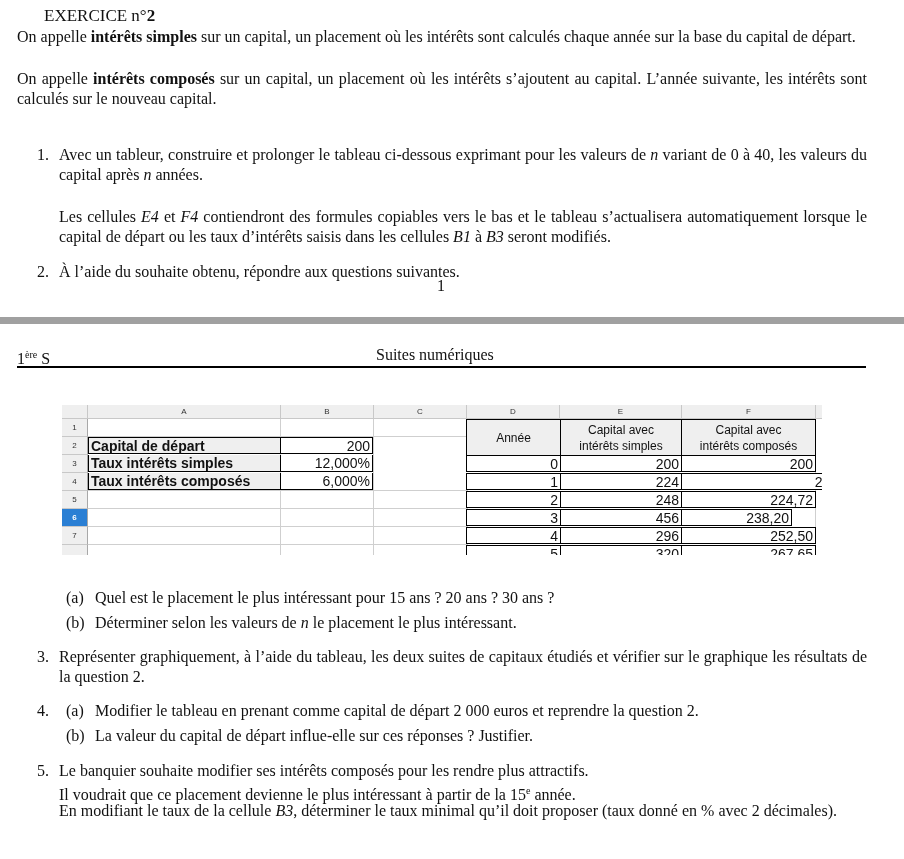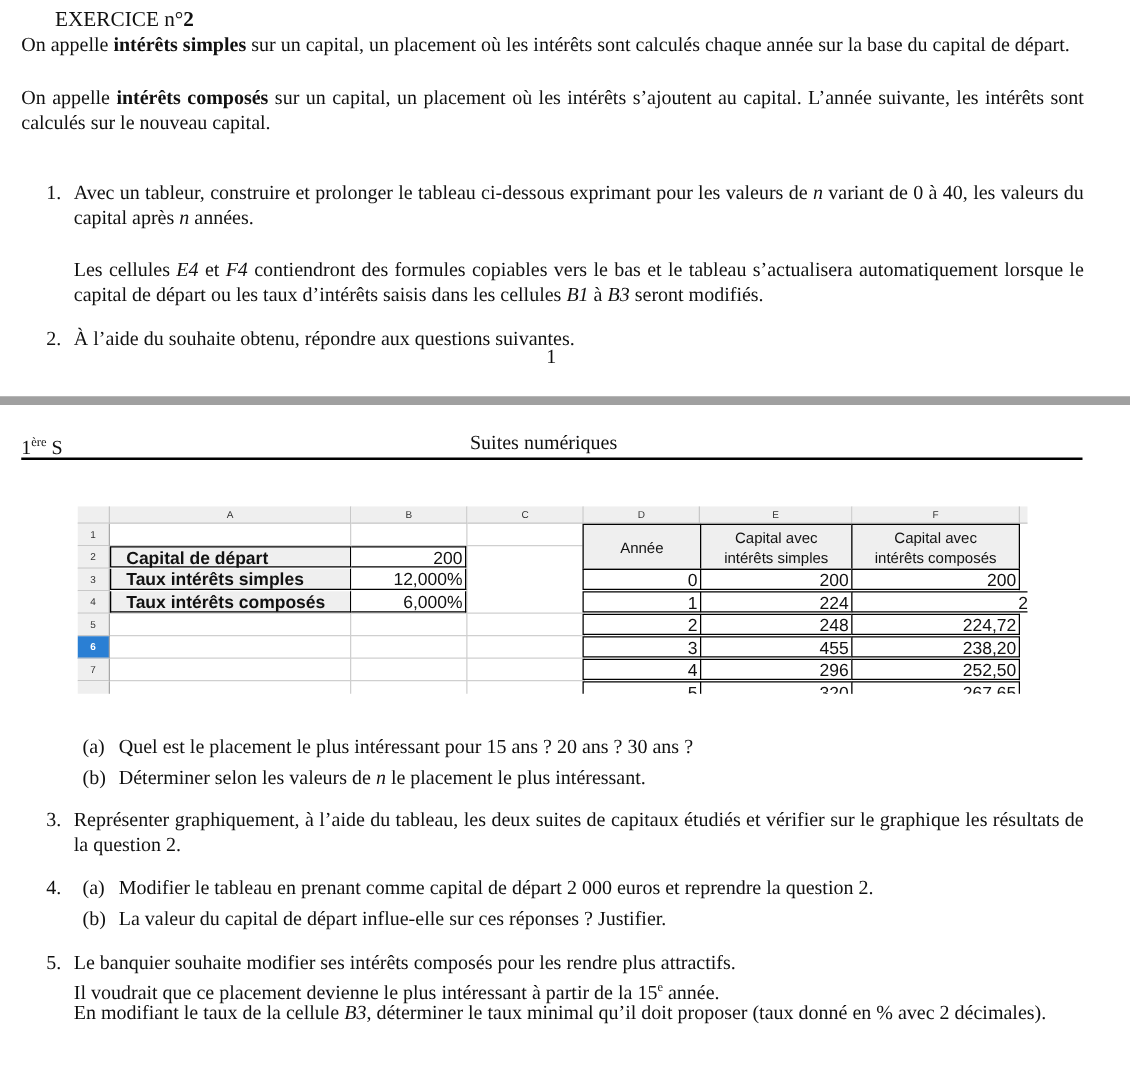--- a/index.html
+++ b/index.html
@@ -25,21 +25,21 @@
   #sheet { position:absolute; left:62px; top:405px; width:760px; height:150px; overflow:hidden;
            font-family:"Liberation Sans","DejaVu Sans",sans-serif; background:#fff; }
   .colhdr { position:absolute; top:0; height:13px; background:#efefef; border-right:1px solid #c8c8c8;
             border-bottom:1px solid #c8c8c8; font-size:8px; color:#333; text-align:center; line-height:13px; }
   .rowhdr { position:absolute; left:0; width:25px; height:17px; background:#efefef; border-bottom:1px solid #c8c8c8;
             border-right:1px solid #a8a8a8; font-size:8px; color:#333; text-align:center; line-height:17px; }
   .rowhdr.sel { background:#2a7fd4; color:#fff; font-weight:bold; }
   .gridline-h { position:absolute; height:1px; background:#cfcfcf; }
   .gridline-v { position:absolute; width:1px; background:#cfcfcf; }
   .cell { position:absolute; font-size:14px; height:17px; line-height:17px; white-space:nowrap; box-sizing:border-box; }
-  .lbl { font-weight:bold; background:#efefef; border:1px solid #000; padding-left:12px; }
+  .lbl { font-weight:bold; background:#efefef; border:1px solid #000; padding-left:2px; }
   .val { text-align:right; border:1px solid #000; border-left:none; padding-right:2px; background:#fff; }
   .thead { background:#efefef; text-align:center; line-height:16px; font-size:12px; border:1px solid #000; }
   .tcell { text-align:right; padding-right:2px; border:1px solid #000; background:#fff; }
 </style>
 </head>
 <body>
 
 <div id="title" class="abs serif">
   <span>EXERCICE n°</span><b>2</b>
 </div>
@@ -123,22 +123,22 @@
 
     <div class="cell tcell" style="left:404px; top:68px; width:95px;">1</div>
     <div class="cell tcell" style="left:498px; top:68px; width:122px;padding-left:18px;">224</div>
     <div class="cell tcell" style="left:619px; top:68px; width:160px;">212</div>
 
     <div class="cell tcell" style="left:404px; top:86px; width:95px;">2</div>
     <div class="cell tcell" style="left:498px; top:86px; width:122px;">248</div>
     <div class="cell tcell" style="left:619px; top:86px; width:135px;">224,72</div>
 
     <div class="cell tcell" style="left:404px; top:104px; width:95px;">3</div>
-    <div class="cell tcell" style="left:498px; top:104px; width:122px;">455</div>
-    <div class="cell tcell" style="left:619px; top:104px; width:135px;">238,20</div>
+    <div class="cell tcell" style="left:498px; top:104px; width:122px;">456</div>
+    <div class="cell tcell" style="left:619px; top:104px; width:111px;">238,20</div>
 
     <div class="cell tcell" style="left:404px; top:122px; width:95px;">4</div>
     <div class="cell tcell" style="left:498px; top:122px; width:122px;">296</div>
     <div class="cell tcell" style="left:619px; top:122px; width:135px;">252,50</div>
 
     <div class="cell tcell" style="left:404px; top:140px; width:95px;">5</div>
     <div class="cell tcell" style="left:498px; top:140px; width:122px;">320</div>
     <div class="cell tcell" style="left:619px; top:140px; width:135px;">267,65</div>
   </div>
 </div>

